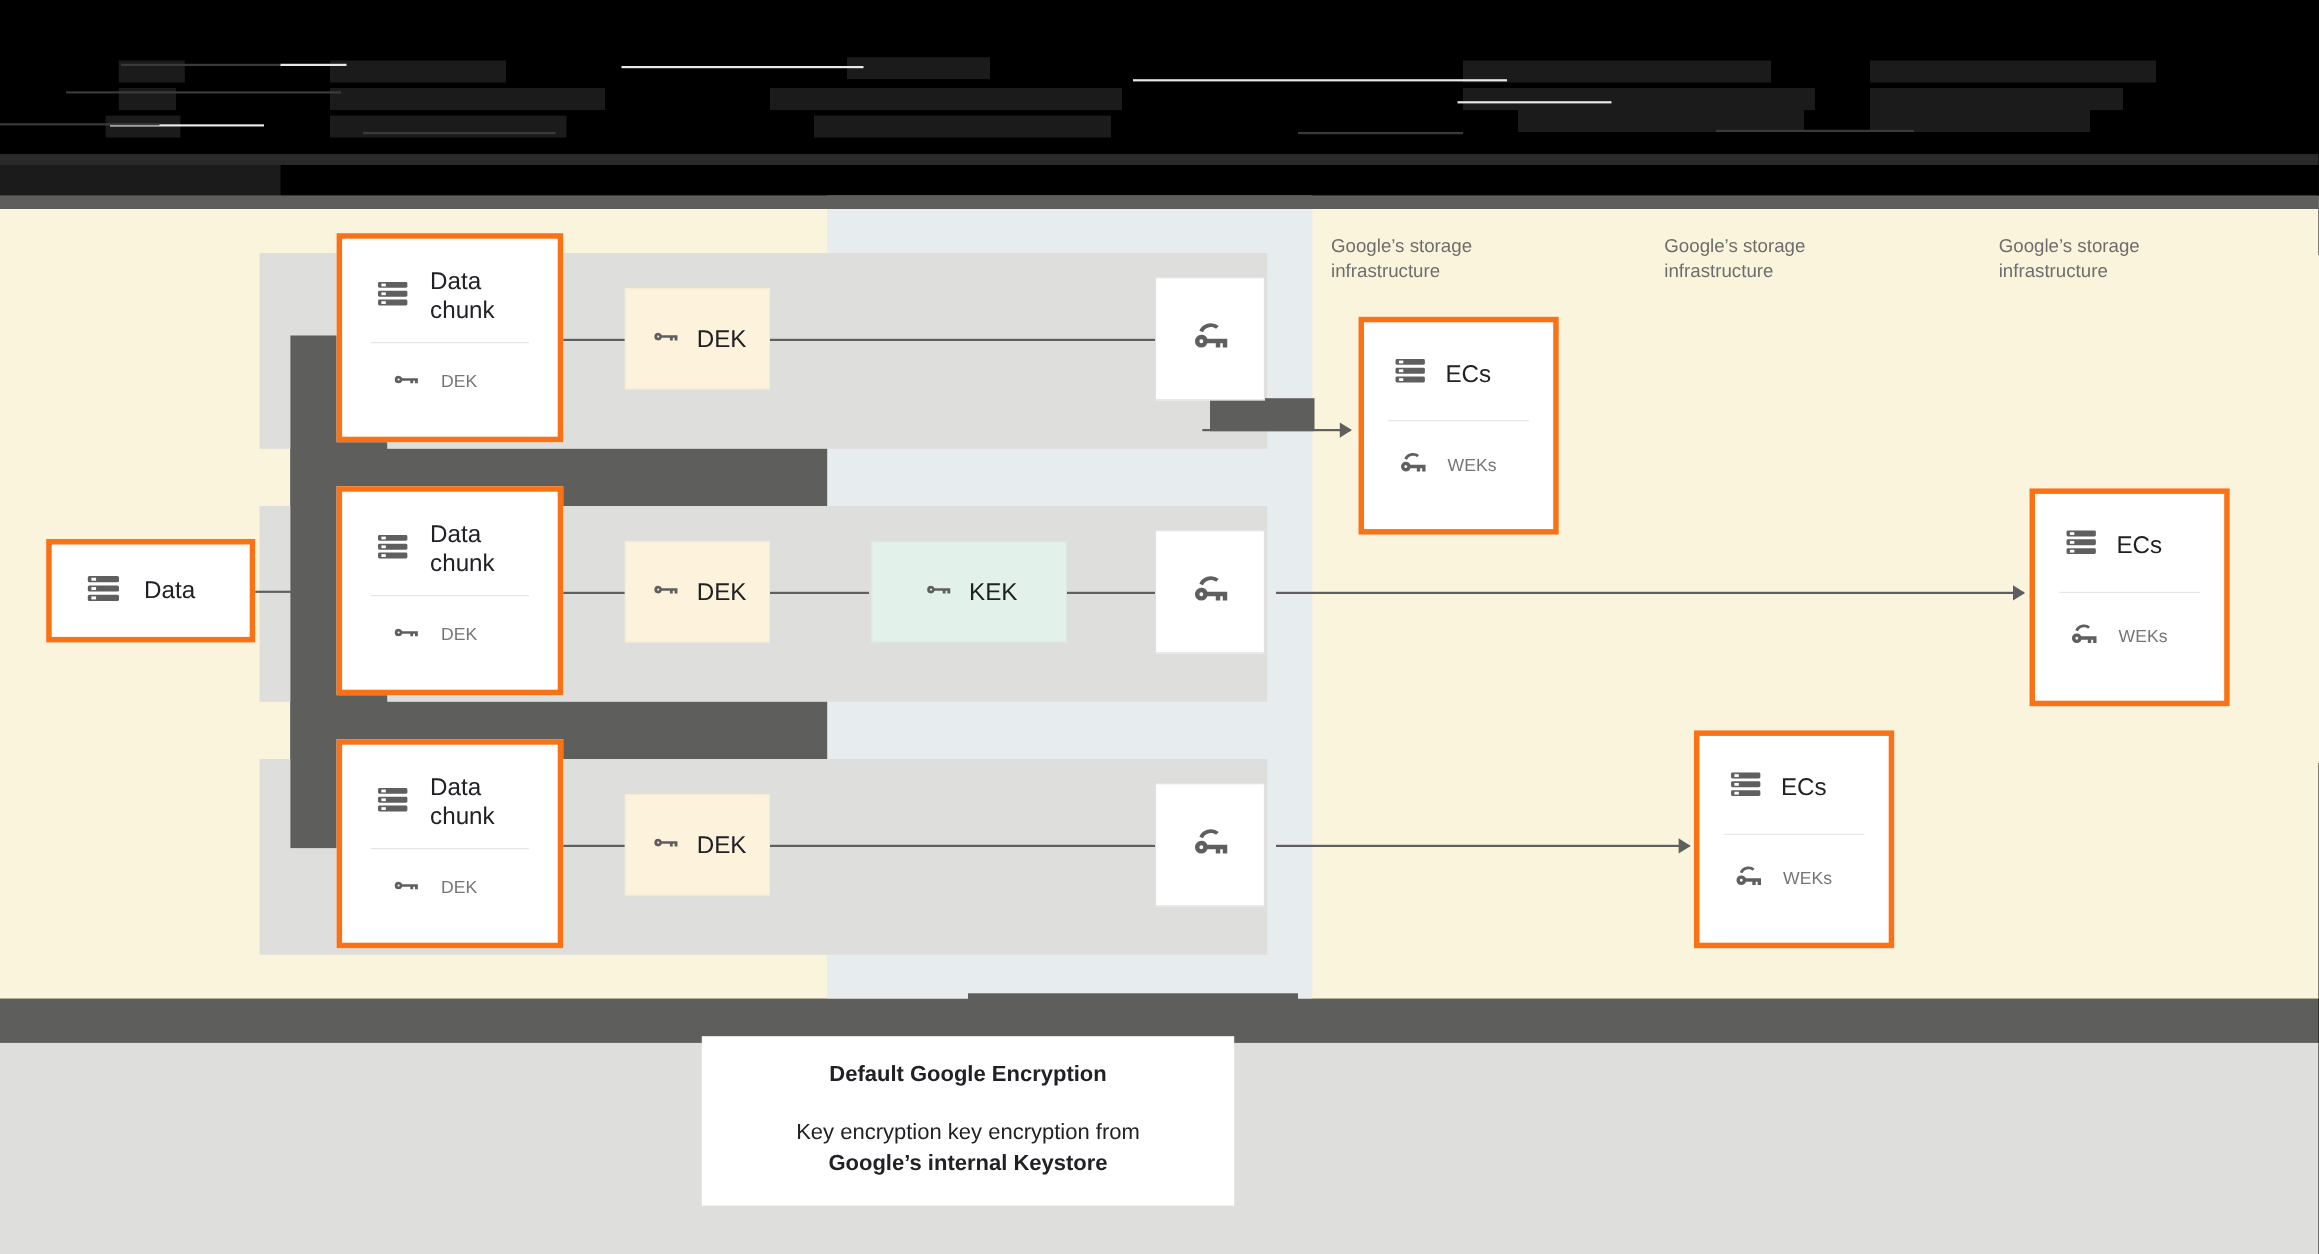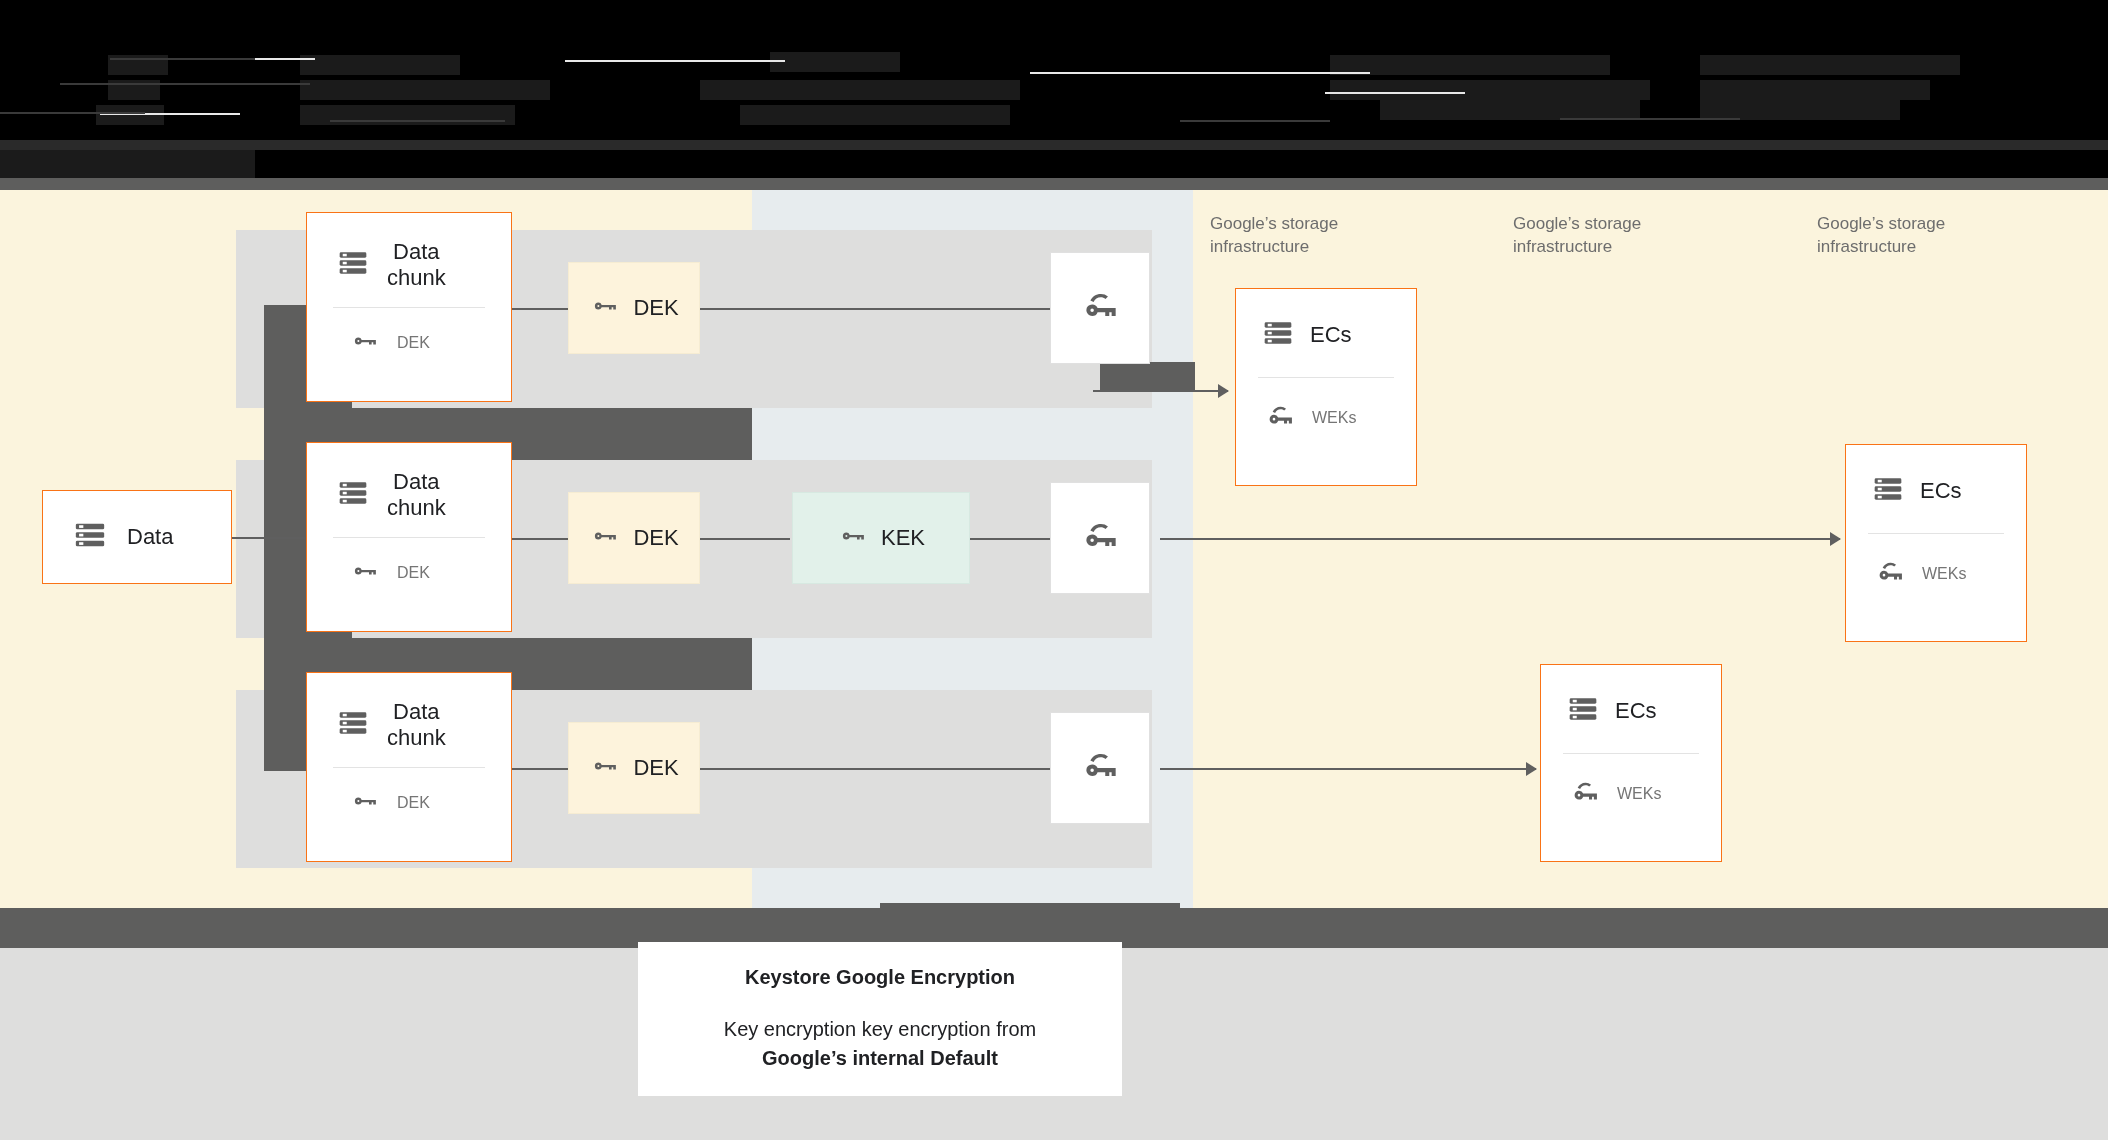--- a/index.html
+++ b/index.html
@@ -14,21 +14,21 @@
   .hdr-rule.w{background:#e8e8e8;height:2px;}
 
   
   .band{position:absolute;}
   .band-cream{background:#fbf4dd;}
   .band-blue{background:#e7ecee;}
   .band-gray{background:#dededd;}
   .band-dark{background:#5e5e5d;}
 
   
-  .card{position:absolute;background:#fff;border:1px solid #f97316;box-sizing:border-box;text-align:center;}
+  .card{position:absolute;background:#fff;border:5px solid #f97316;box-sizing:border-box;}
   .card-row{display:flex;align-items:center;}
   .card-title{font-size:22px;color:#202124;line-height:26px;}
   .card-sub{font-size:16px;color:#757575;}
   .divider{height:1px;background:#e3e3e3;}
 
   
   .keybox{position:absolute;box-sizing:border-box;display:flex;align-items:center;
           justify-content:center;gap:14px;}
   .keybox .lbl{font-size:22px;color:#202124;}
   .kb-dek{background:#fdf3dc;border:1px solid #f6ecd2;}
@@ -360,20 +360,20 @@
         <svg width="32" height="32" viewBox="0 0 24 24">
           <path fill="#5f5f5f" d="M12.4 5.1c-2.6 0-4.9 1.5-5.9 3.8l1.85.8c.68-1.6 2.26-2.7 4.05-2.7 1.05 0 2.0.35 2.75.95l1.4-1.45A6.4 6.4 0 0 0 12.4 5.1z"></path>
           <path fill="#5f5f5f" d="M7.5 11.1a3.3 3.3 0 1 0 0 6.6 3.3 3.3 0 0 0 3.12-2.2H15v2.2h2.3v-2.2h1.35v2.2h2.3V13.1H10.62A3.3 3.3 0 0 0 7.5 11.1zm0 2.3a1 1 0 1 1 0 2 1 1 0 0 1 0-2z"></path>
         </svg>
       </span>
       <span class="card-sub" style="margin-left:16px;">WEKs</span>
     </div>
   </div>
 
   <div class="caption" style="left:638px;top:942px;width:484px;height:154px;">
-    <div class="cap-title">Keystore Google Encryption</div>
+    <div class="cap-title">Default Google Encryption</div>
     <div class="cap-body">
       <span>Key encryption key encryption from</span><br>
-      <b>Google’s internal Default</b>
+      <b>Google’s internal Keystore</b>
     </div>
   </div>
 
 </div>
 
 </body></html>

